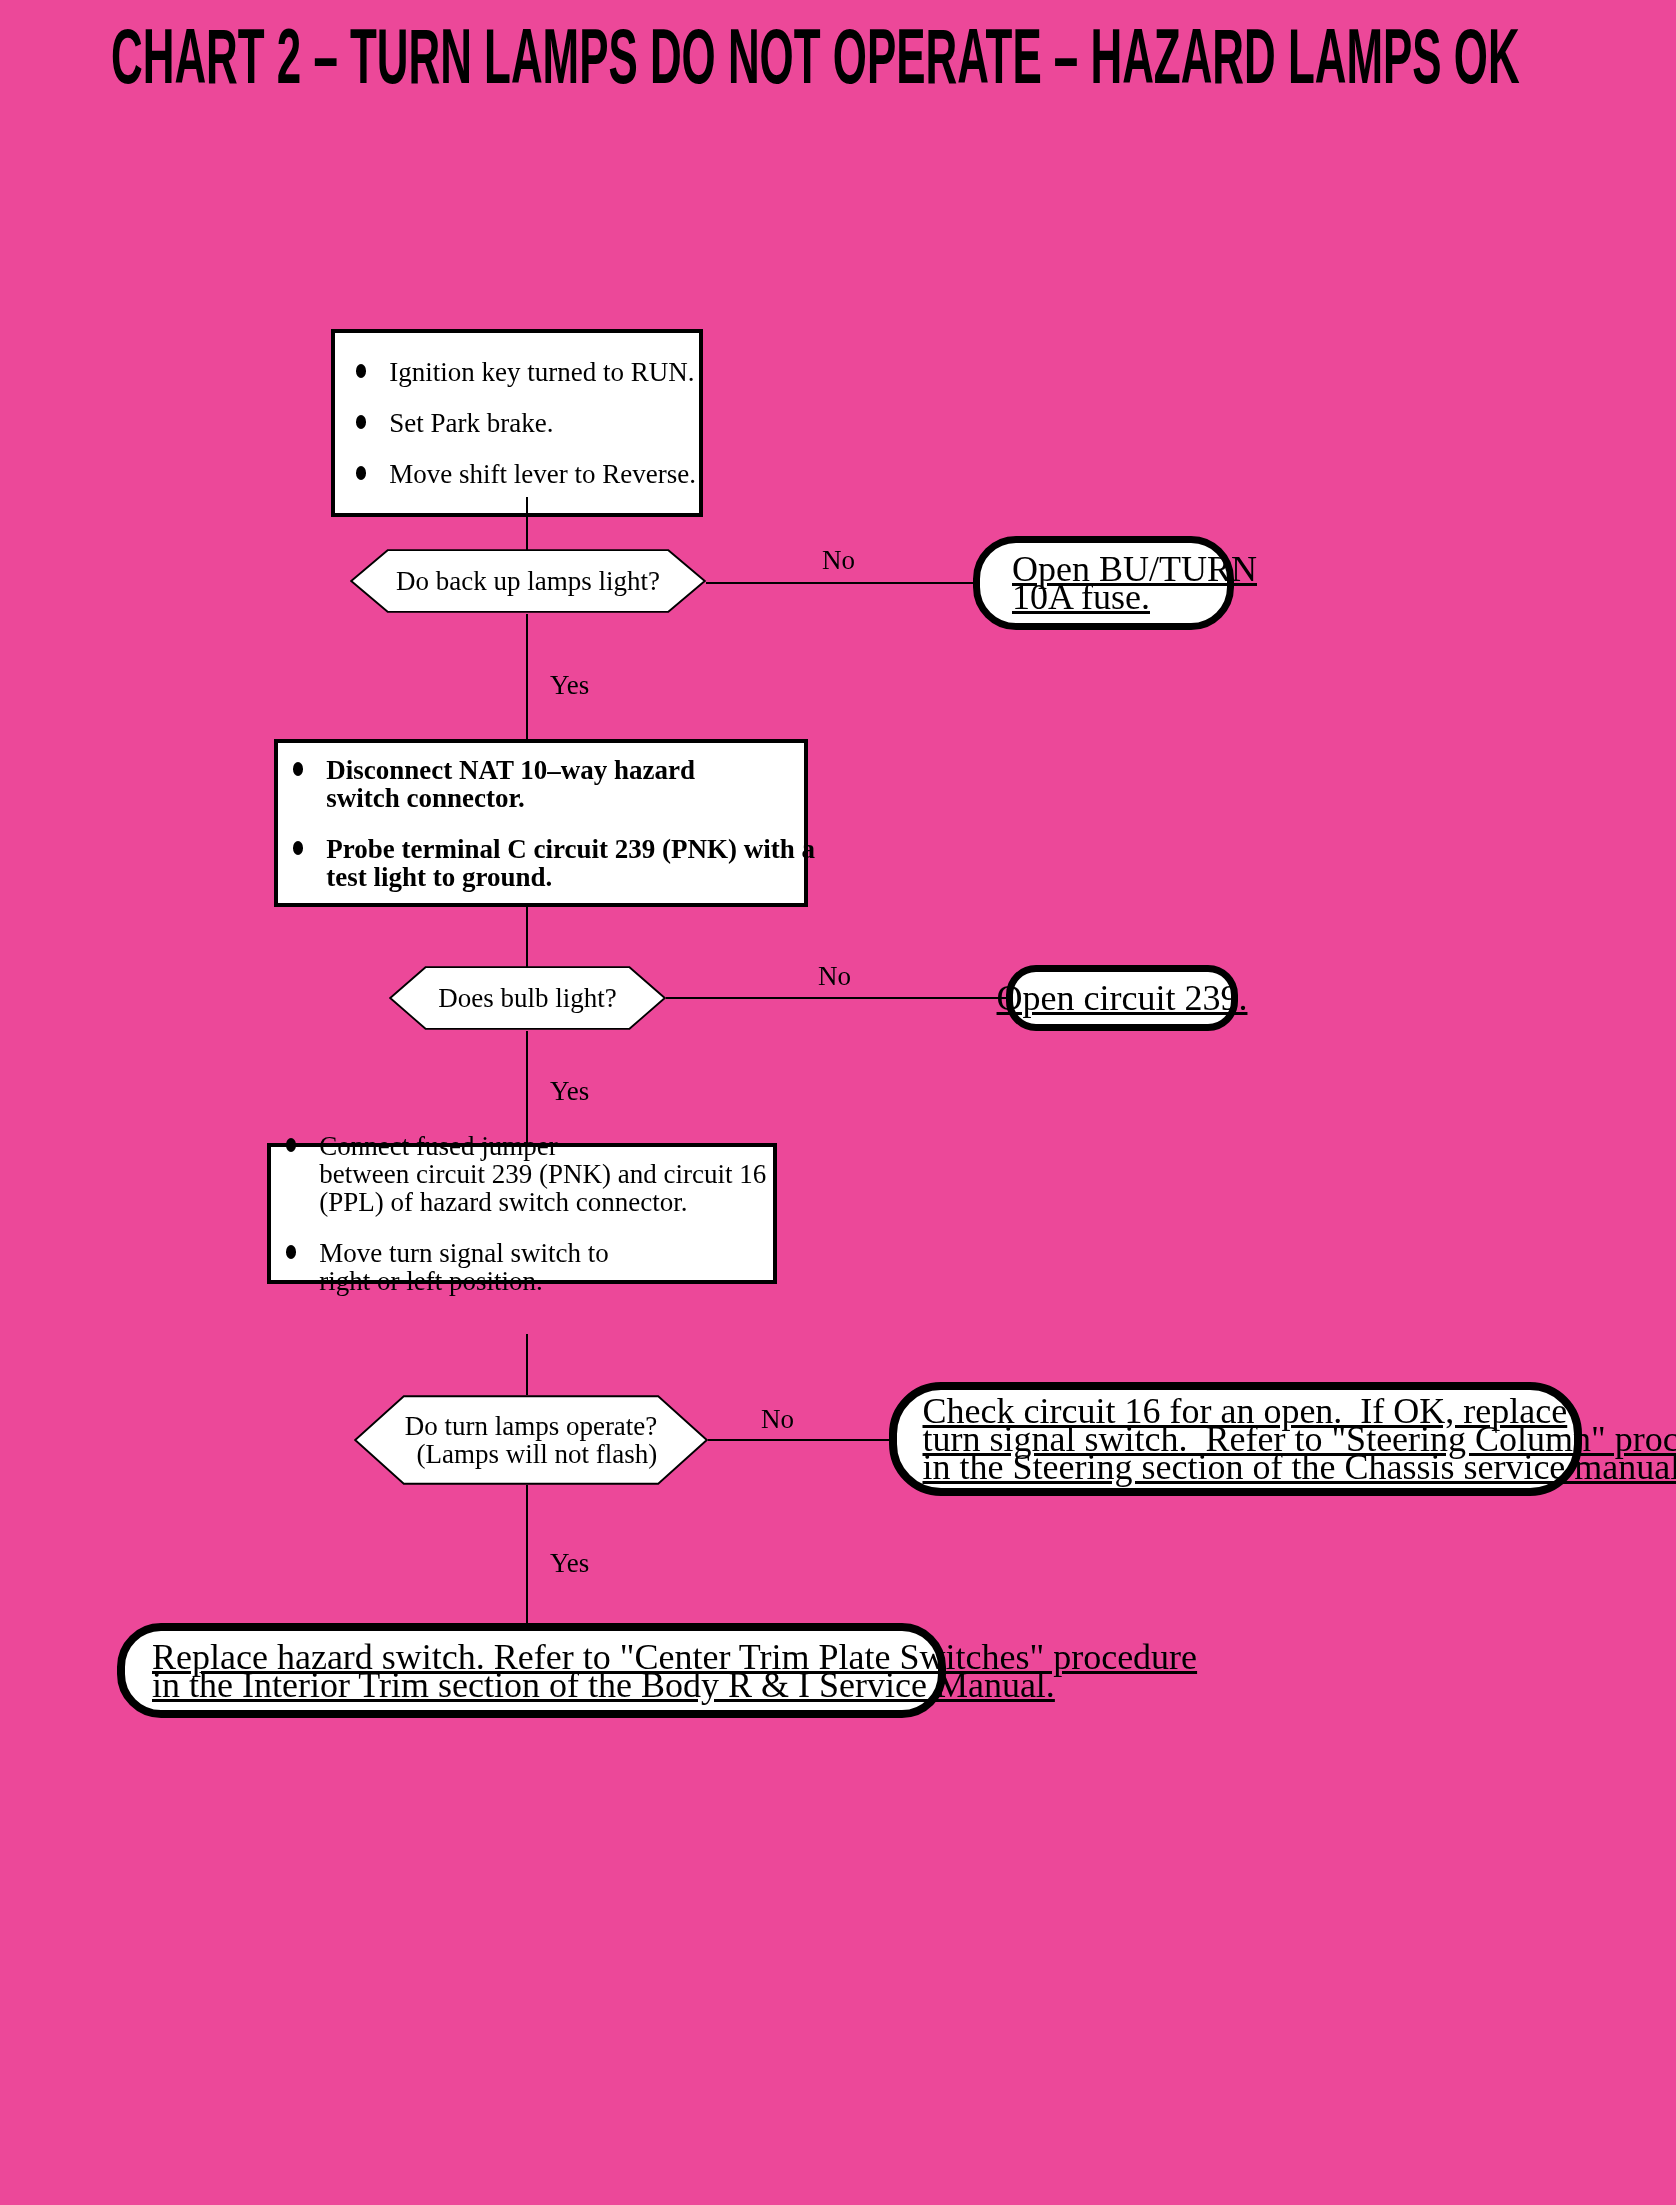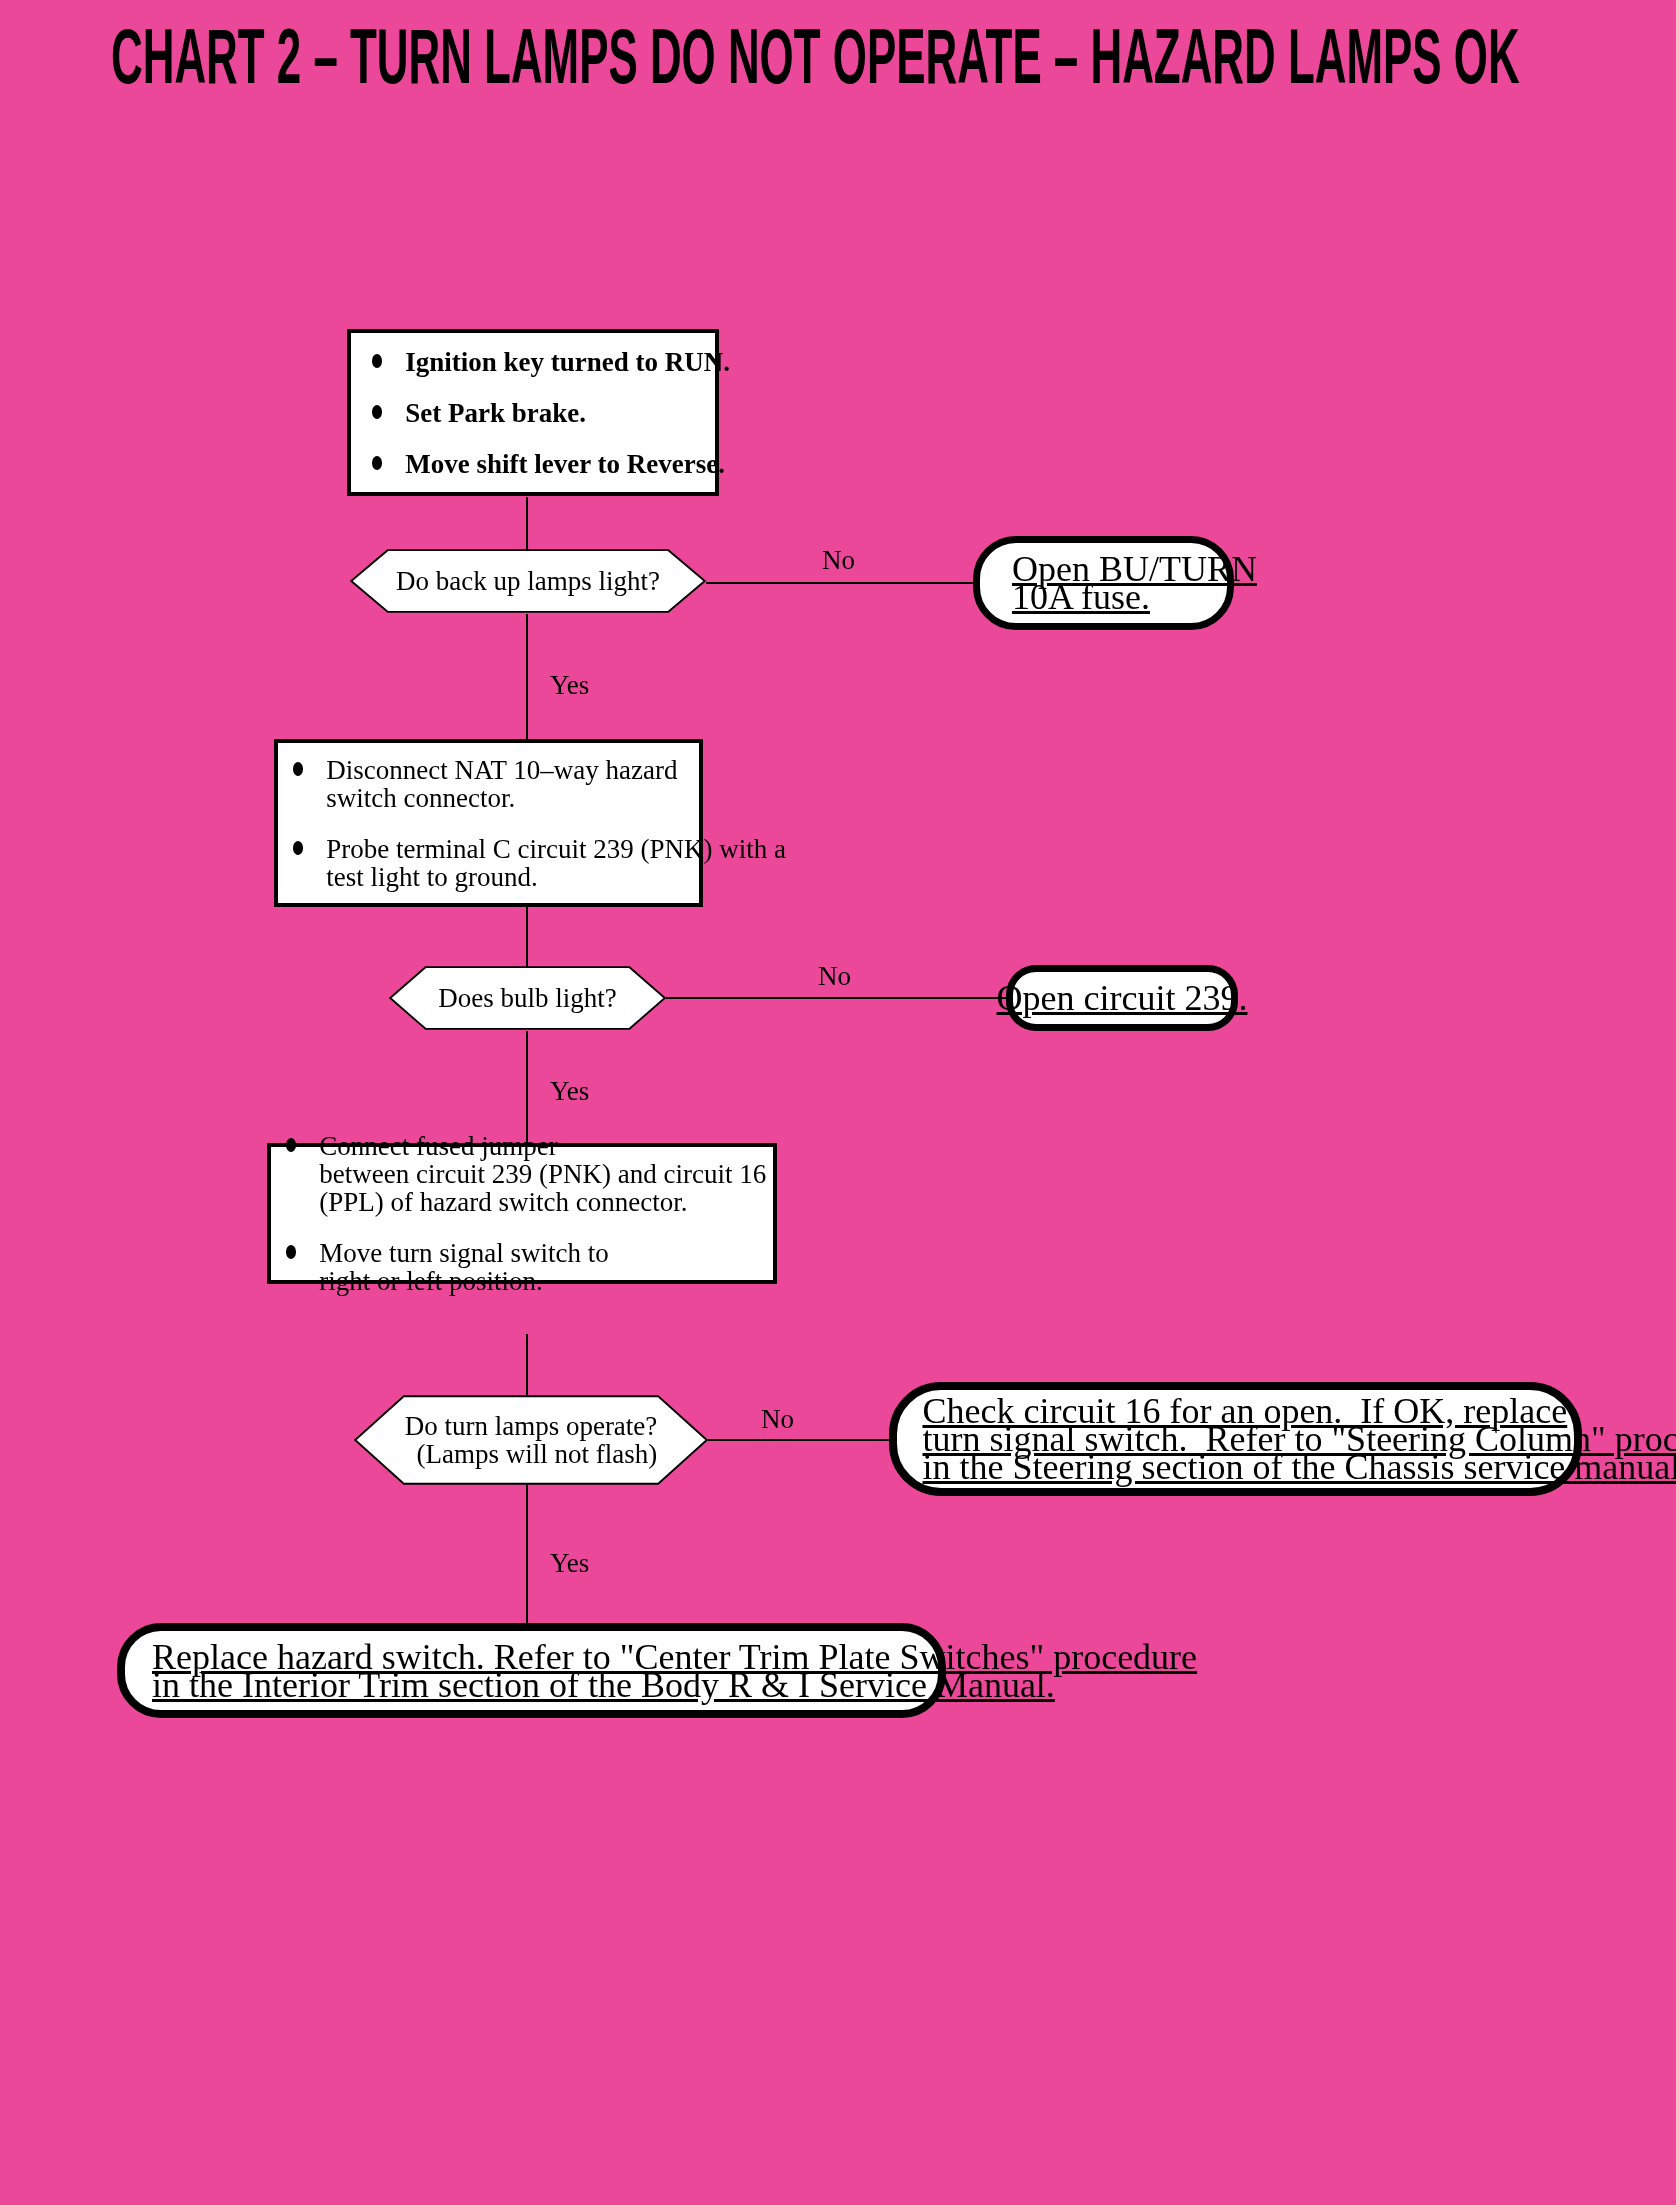--- a/index.html
+++ b/index.html
@@ -106,21 +106,21 @@
     white-space: nowrap;
   }
 </style>
 </head>
 <body>
 
 <div class="page">
 
   <div class="title">CHART 2 – TURN LAMPS DO NOT OPERATE – HAZARD LAMPS OK</div>
 
-  <div class="pbox p1" style="left:347px; top:329px; width:372px; height:167px;font-weight:bold;">
+  <div class="pbox p1" style="left:331px; top:329px; width:372px; height:188px;">
     <div class="item">
       <span class="bullet"></span>
       <span class="itext">Ignition key turned to RUN.</span>
     </div>
     <div class="item">
       <span class="bullet"></span>
       <span class="itext">Set Park brake.</span>
     </div>
     <div class="item">
       <span class="bullet"></span>
@@ -141,21 +141,21 @@
   <div class="lbl" style="left:822px; top:546px;">No</div>
 
   <div class="term t1" style="left:973px; top:536px; width:261px; height:94px;">
     <div class="ttext">Open BU/TURN
 10A fuse.</div>
   </div>
 
   <div class="lbl" style="left:550px; top:671px;">Yes</div>
   <div class="vline" style="left:526px; top:614px; height:125px;"></div>
 
-  <div class="pbox p23" style="left:274px; top:739px; width:429px; height:168px;">
+  <div class="pbox p23" style="left:274px; top:739px; width:534px; height:168px;font-weight:bold;">
     <div class="item">
       <span class="bullet"></span>
       <span class="itext">Disconnect NAT 10–way hazard
 switch connector.</span>
     </div>
     <div class="item">
       <span class="bullet"></span>
       <span class="itext">Probe terminal C circuit 239 (PNK) with a
 test light to ground.</span>
     </div>

